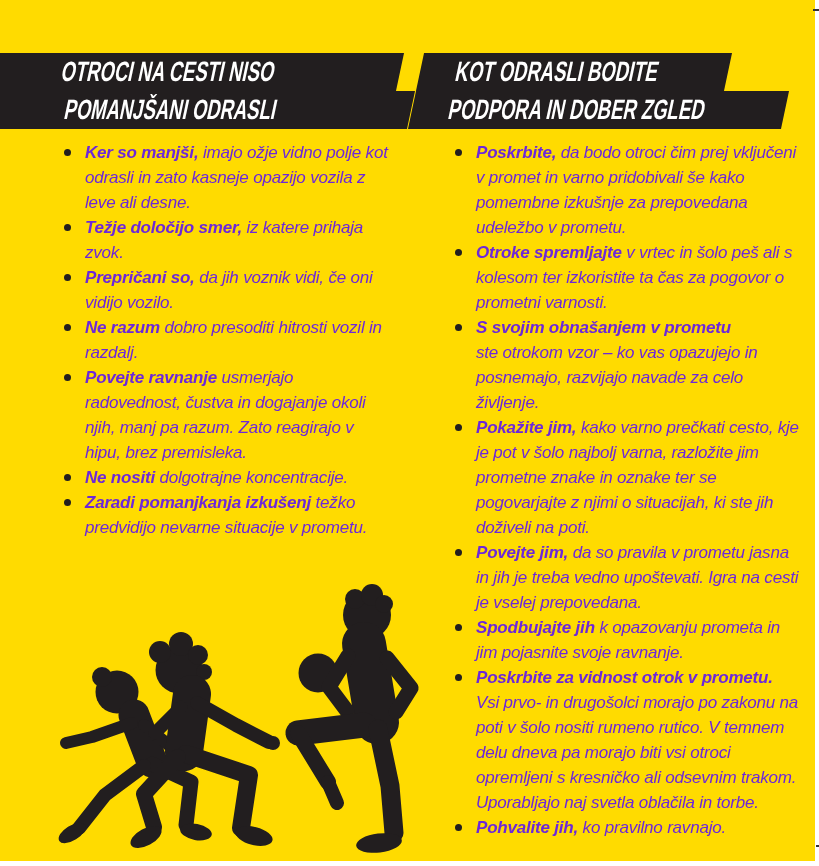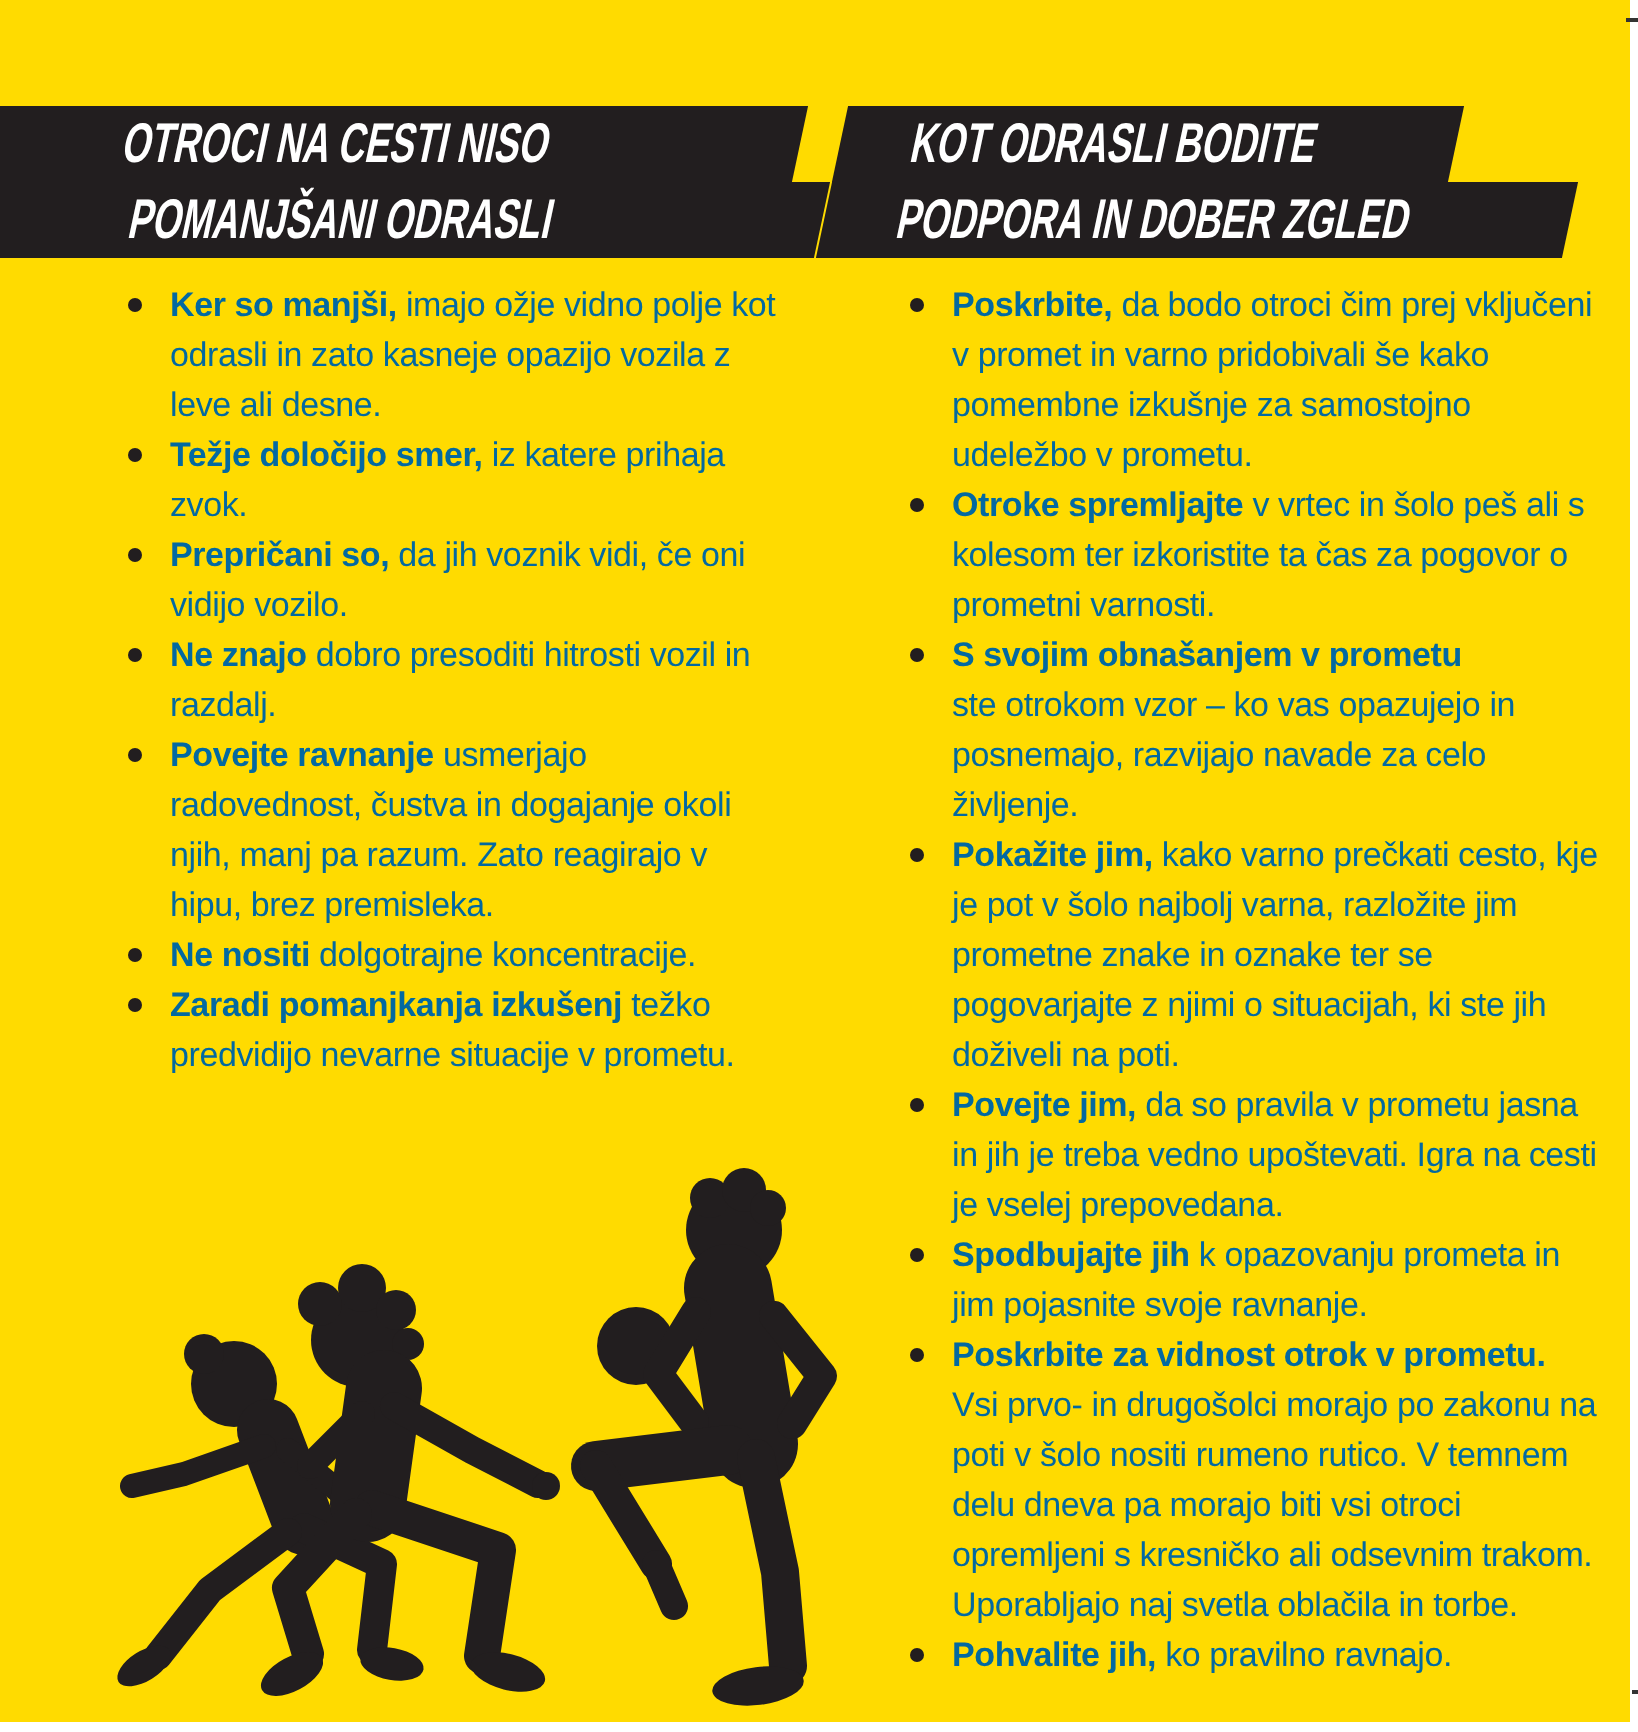--- a/index.html
+++ b/index.html
@@ -19,22 +19,22 @@
   .hline .ht{
     font-weight:bold;font-size:28px;color:#fff;white-space:nowrap;
     transform:scaleX(0.66);transform-origin:0 50%;
   }
   .h-l1{left:-40px;top:53px;width:338px;padding-left:102px;}
   .h-l2{left:-40px;top:91px;width:346px;padding-left:105px;}
   .h-r1{left:420px;top:53px;width:272px;padding-left:36px;}
   .h-r2{left:412px;top:91px;width:336px;padding-left:37px;}
   
   .col{
-    position:absolute;top:140px;color:#0369a1;
-    font-size:17px;line-height:25px;letter-spacing:-0.2px;
+    position:absolute;top:140px;color:#6d28d9;
+    font-size:17px;line-height:25px;letter-spacing:-0.2px;font-style:italic;
   }
   .col-left{left:62px;width:330px;}
   .col-right{left:453px;width:347px;}
   ul.blist{list-style:none;margin:0;padding:0;}
   ul.blist li{position:relative;padding-left:23px;margin:0;}
   .dot{
     position:absolute;left:2px;top:9px;width:7px;height:7px;
     border-radius:50%;background:#221E1F;
   }
   .lead{font-weight:bold;}
@@ -69,30 +69,30 @@
     <div class="hline h-r2">
       <span class="ht">PODPORA IN DOBER ZGLED</span>
     </div>
   </div>
 
   <div class="col col-left">
     <ul class="blist">
       <li><span class="dot"></span><span class="lead">Ker so manjši,</span> <span>imajo ožje vidno polje kot odrasli in zato kasneje opazijo vozila z leve ali desne.</span></li>
       <li><span class="dot"></span><span class="lead">Težje določijo smer,</span> <span>iz katere prihaja zvok.</span></li>
       <li><span class="dot"></span><span class="lead">Prepričani so,</span> <span>da jih voznik vidi, če oni vidijo vozilo.</span></li>
-      <li><span class="dot"></span><span class="lead">Ne znajo</span> <span>dobro presoditi hitrosti vozil in razdalj.</span></li>
+      <li><span class="dot"></span><span class="lead">Ne razum</span> <span>dobro presoditi hitrosti vozil in razdalj.</span></li>
       <li><span class="dot"></span><span class="lead">Povejte ravnanje</span> <span>usmerjajo radovednost, čustva in dogajanje okoli njih, manj pa razum. Zato reagirajo v hipu, brez premisleka.</span></li>
       <li><span class="dot"></span><span class="lead">Ne nositi</span> <span>dolgotrajne koncentracije.</span></li>
       <li><span class="dot"></span><span class="lead">Zaradi pomanjkanja izkušenj</span> <span>težko predvidijo nevarne situacije v prometu.</span></li>
     </ul>
   </div>
 
   <div class="col col-right">
     <ul class="blist">
-      <li><span class="dot"></span><span class="lead">Poskrbite,</span> <span>da bodo otroci čim prej vključeni v promet in varno pridobivali še kako pomembne izkušnje za samostojno udeležbo v prometu.</span></li>
+      <li><span class="dot"></span><span class="lead">Poskrbite,</span> <span>da bodo otroci čim prej vključeni v promet in varno pridobivali še kako pomembne izkušnje za prepovedana udeležbo v prometu.</span></li>
       <li><span class="dot"></span><span class="lead">Otroke spremljajte</span> <span>v vrtec in šolo peš ali s kolesom ter izkoristite ta čas za pogovor o prometni varnosti.</span></li>
       <li><span class="dot"></span><span class="lead block">S svojim obnašanjem v prometu</span> <span>ste otrokom vzor – ko vas opazujejo in posnemajo, razvijajo navade za celo življenje.</span></li>
       <li><span class="dot"></span><span class="lead">Pokažite jim,</span> <span>kako varno prečkati cesto, kje je pot v šolo najbolj varna, razložite jim prometne znake in oznake ter se pogovarjajte z njimi o situacijah, ki ste jih doživeli na poti.</span></li>
       <li><span class="dot"></span><span class="lead">Povejte jim,</span> <span>da so pravila v prometu jasna in jih je treba vedno upoštevati. Igra na cesti je vselej prepovedana.</span></li>
       <li><span class="dot"></span><span class="lead">Spodbujajte jih</span> <span>k opazovanju prometa in jim pojasnite svoje ravnanje.</span></li>
       <li><span class="dot"></span><span class="lead block">Poskrbite za vidnost otrok v prometu.</span> <span>Vsi prvo- in drugošolci morajo po zakonu na poti v šolo nositi rumeno rutico. V temnem delu dneva pa morajo biti vsi otroci opremljeni s kresničko ali odsevnim trakom. Uporabljajo naj svetla oblačila in torbe.</span></li>
       <li><span class="dot"></span><span class="lead">Pohvalite jih,</span> <span>ko pravilno ravnajo.</span></li>
     </ul>
   </div>
 

